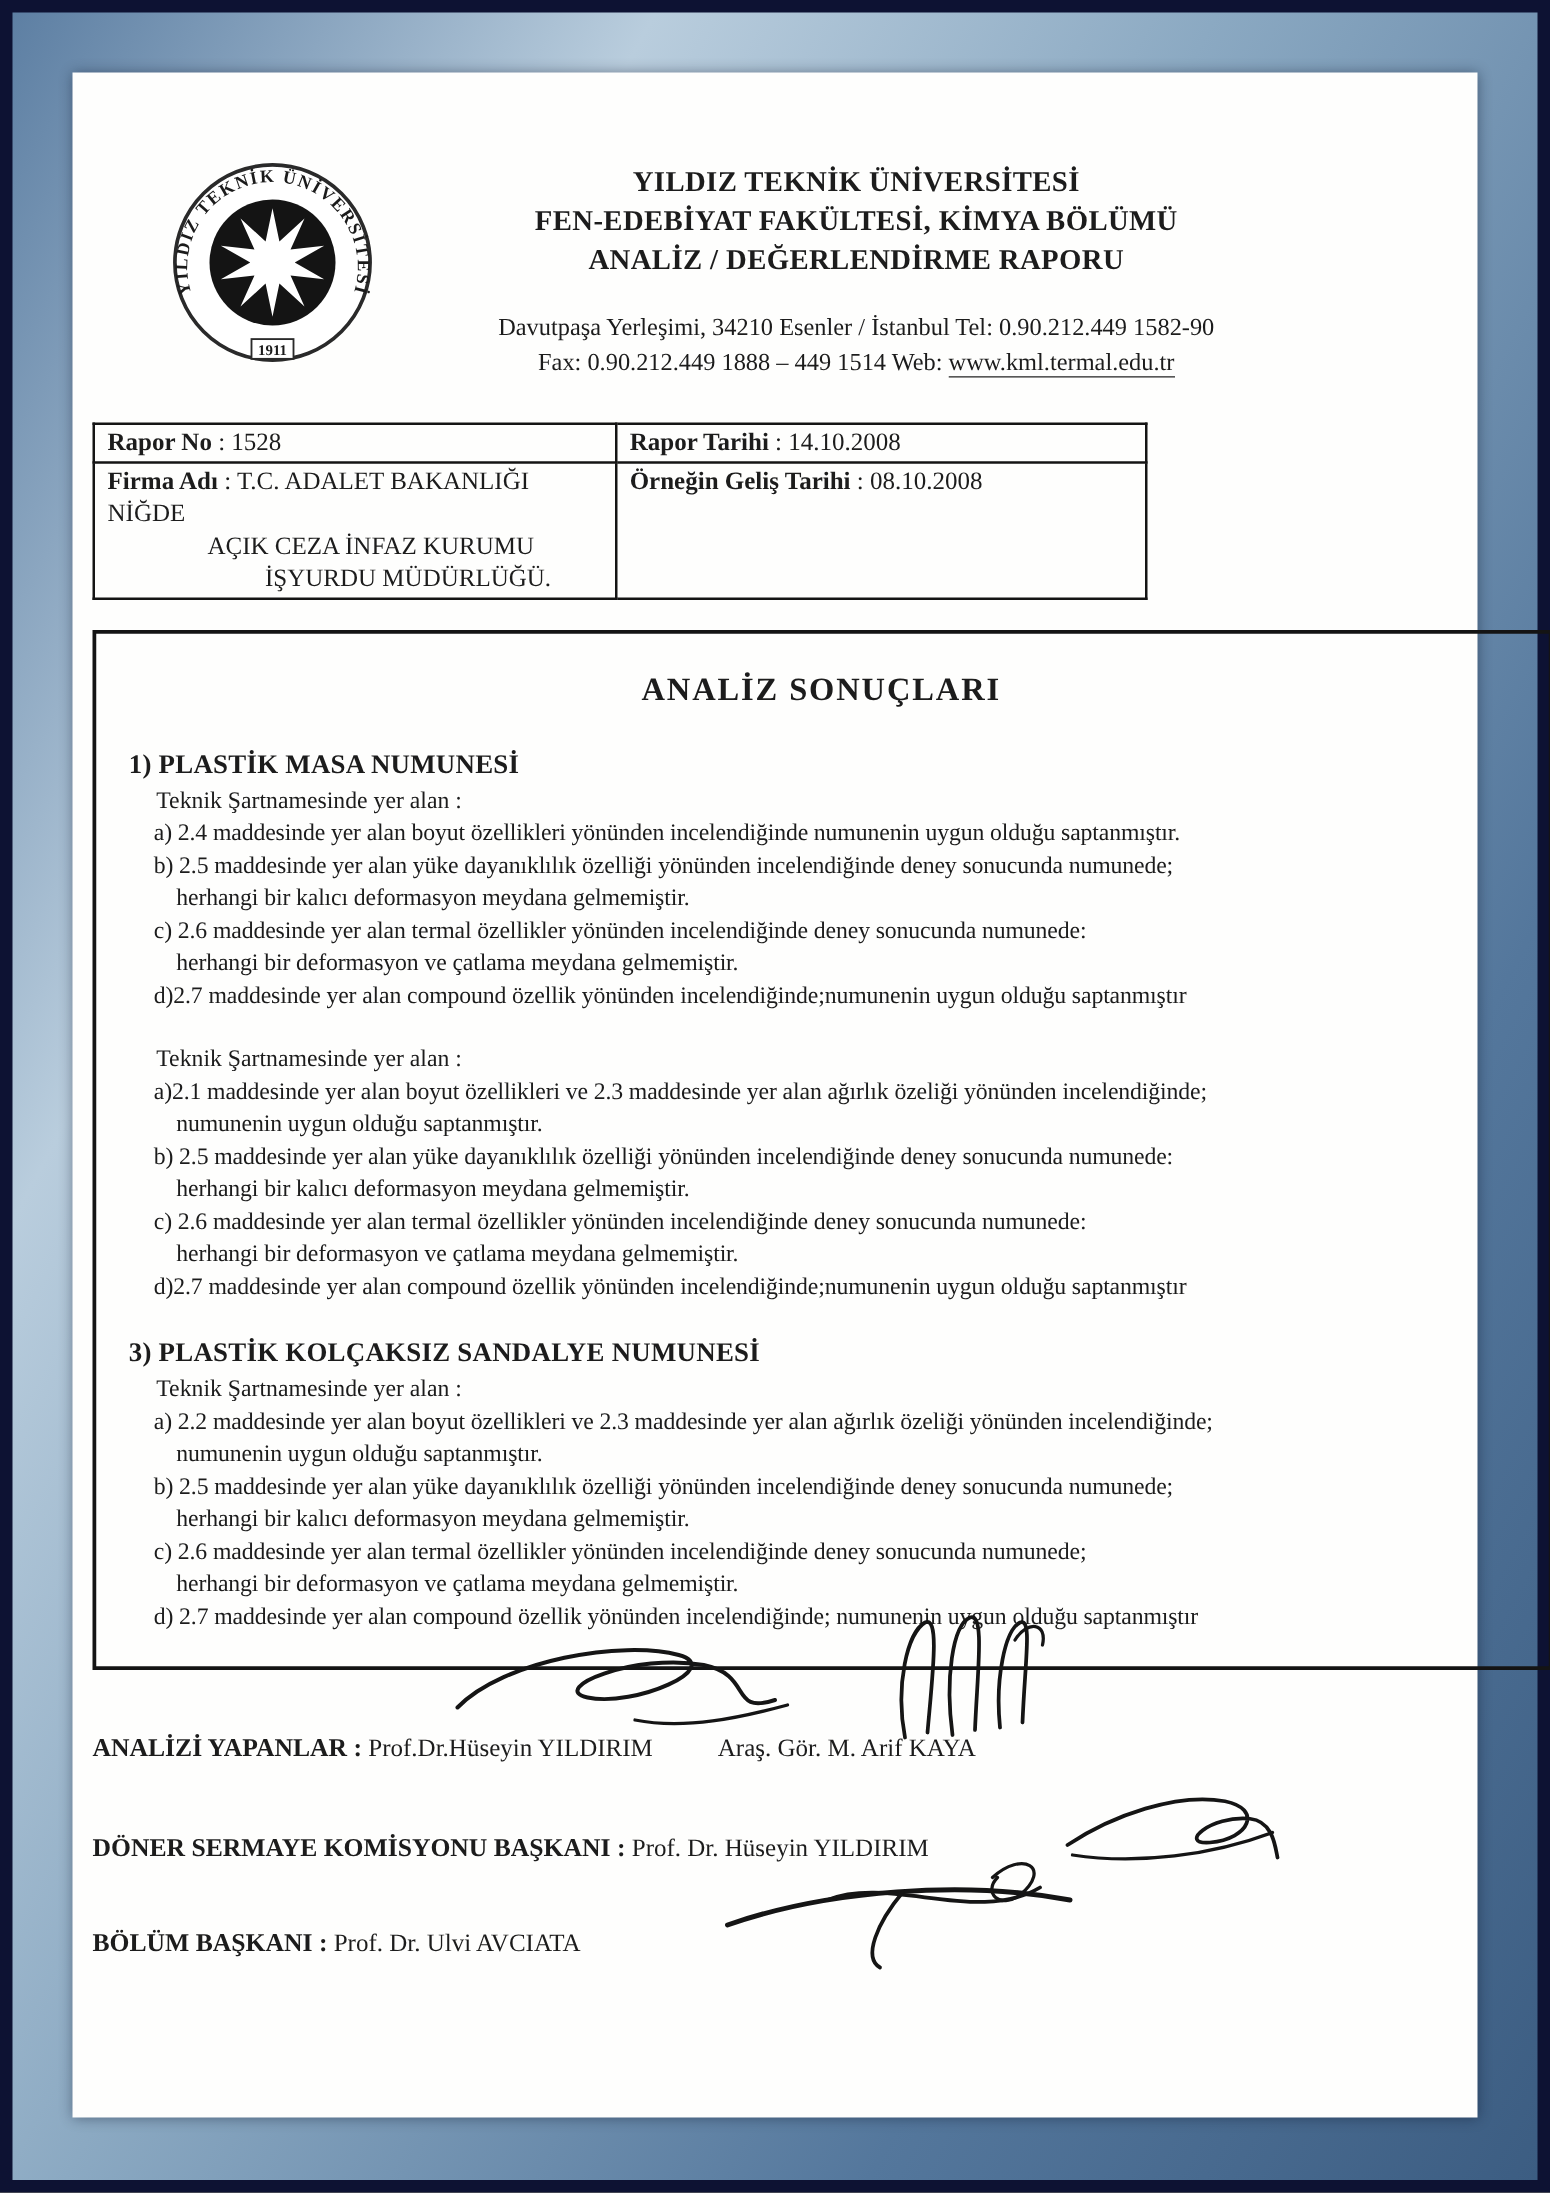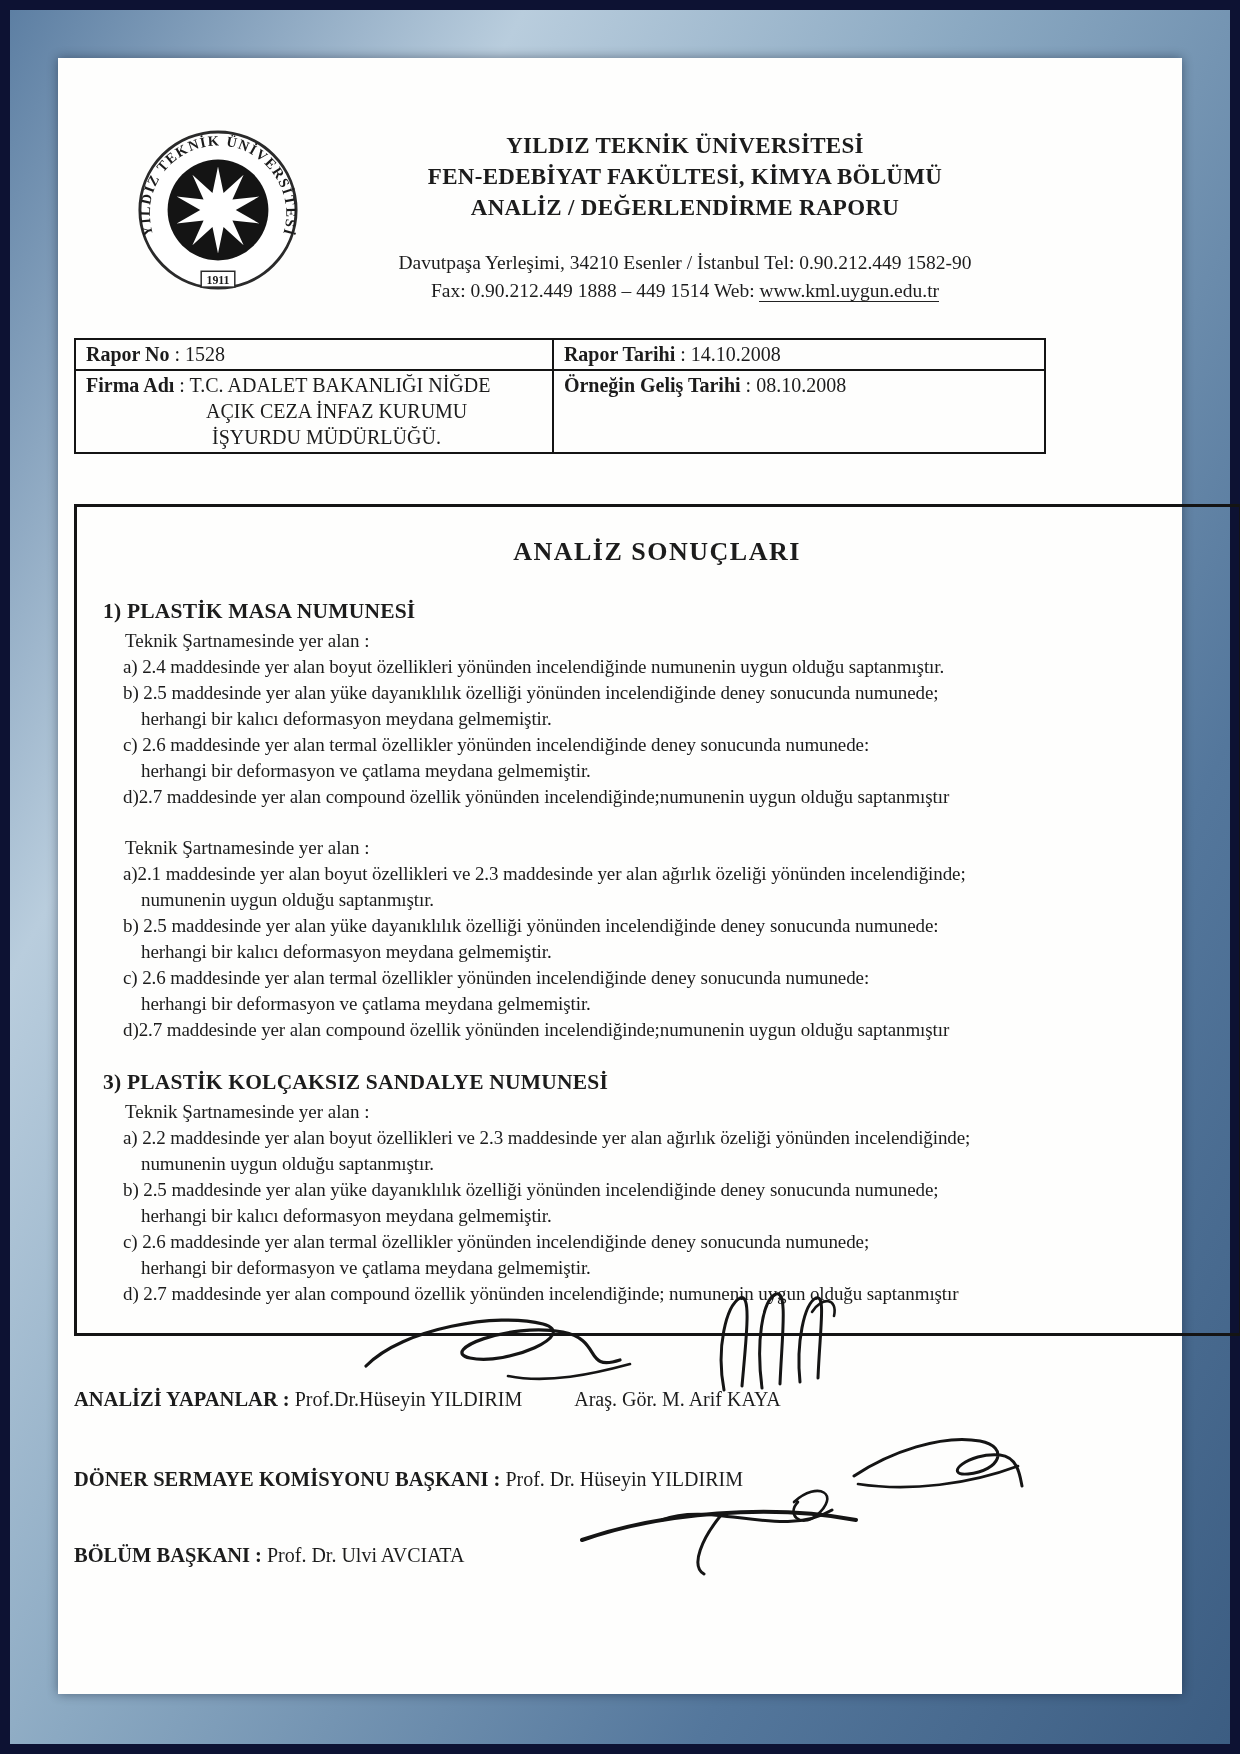--- a/index.html
+++ b/index.html
@@ -10,26 +10,26 @@
   .paper{position:absolute;left:58px;top:58px;width:1124px;height:1636px;background:#fefefd;
          box-shadow:0 0 10px rgba(10,20,40,.45);}
   
   .logo{position:absolute;left:76px;top:66px;width:168px;height:172px;}
   .hdr{position:absolute;left:150px;right:20px;top:72px;text-align:center;}
   .hdr .t{font-weight:700;font-size:23px;line-height:31px;letter-spacing:.3px;}
   .hdr .addr{font-size:19.5px;line-height:28px;margin-top:0;}
   .hdr .addr-block{margin-top:26px;}
   .weblink{border-bottom:1.5px solid #222;}
   
-  .info{position:absolute;left:16px;top:280px;width:972px;border-collapse:collapse;table-layout:fixed;}
+  .info{position:absolute;left:16px;top:280px;width:844px;border-collapse:collapse;table-layout:fixed;}
   .info td{border:2.5px solid #141414;vertical-align:top;padding:1px 10px 2px 10px;
            font-size:20px;line-height:26px;}
   .info .lc{width:47%;}
   .b{font-weight:700;}
-  .cont1{margin-left:120px;}
+  .cont1{margin-left:80px;}
   .cont2{margin-left:126px;}
   .cinsi2{margin-left:122px;}
   .prima{font-size:16.5px;letter-spacing:-.6px;}
   
   .rbox{position:absolute;left:16px;top:446px;width:1168px;height:832px;border:3px solid #141414;
         padding:16px 28px 0 26px;box-sizing:border-box;}
   .rhead{text-align:center;font-weight:700;font-size:26px;letter-spacing:1.5px;margin:14px 0 30px 0;}
   .section{margin-bottom:25px;}
   .sec-title{font-weight:700;font-size:21.5px;line-height:28px;margin-bottom:3px;letter-spacing:.2px;}
   .sec-intro{font-size:19px;line-height:26px;margin-left:22px;}
@@ -65,21 +65,21 @@
       <rect x="68" y="147" width="34" height="16" fill="#ffffff" stroke="#2a2a2a" stroke-width="1.5"></rect>
       <text x="85" y="159.5" text-anchor="middle" font-size="12" font-weight="700" fill="#1b1b1b" font-family="Liberation Serif, serif">1911</text>
     </svg>
 
     <div class="hdr">
       <div class="t">YILDIZ TEKNİK ÜNİVERSİTESİ</div>
       <div class="t">FEN-EDEBİYAT FAKÜLTESİ, KİMYA BÖLÜMÜ</div>
       <div class="t">ANALİZ / DEĞERLENDİRME RAPORU</div>
       <div class="addr-block">
         <div class="addr">Davutpaşa Yerleşimi, 34210 Esenler / İstanbul  Tel: 0.90.212.449 1582-90</div>
-        <div class="addr"><span>Fax: 0.90.212.449 1888 – 449 1514  Web: </span><span class="weblink">www.kml.uygun.edu.tr</span></div>
+        <div class="addr"><span>Fax: 0.90.212.449 1888 – 449 1514  Web: </span><span class="weblink">www.kml.termal.edu.tr</span></div>
       </div>
     </div>
 
     <table class="info">
       <tbody>
           <tr>
         <td class="lc"><span class="b">Rapor No</span> <span>: 1528</span></td>
         <td><span class="b">Rapor Tarihi</span> <span>: 14.10.2008</span></td>
       </tr>
       <tr>

